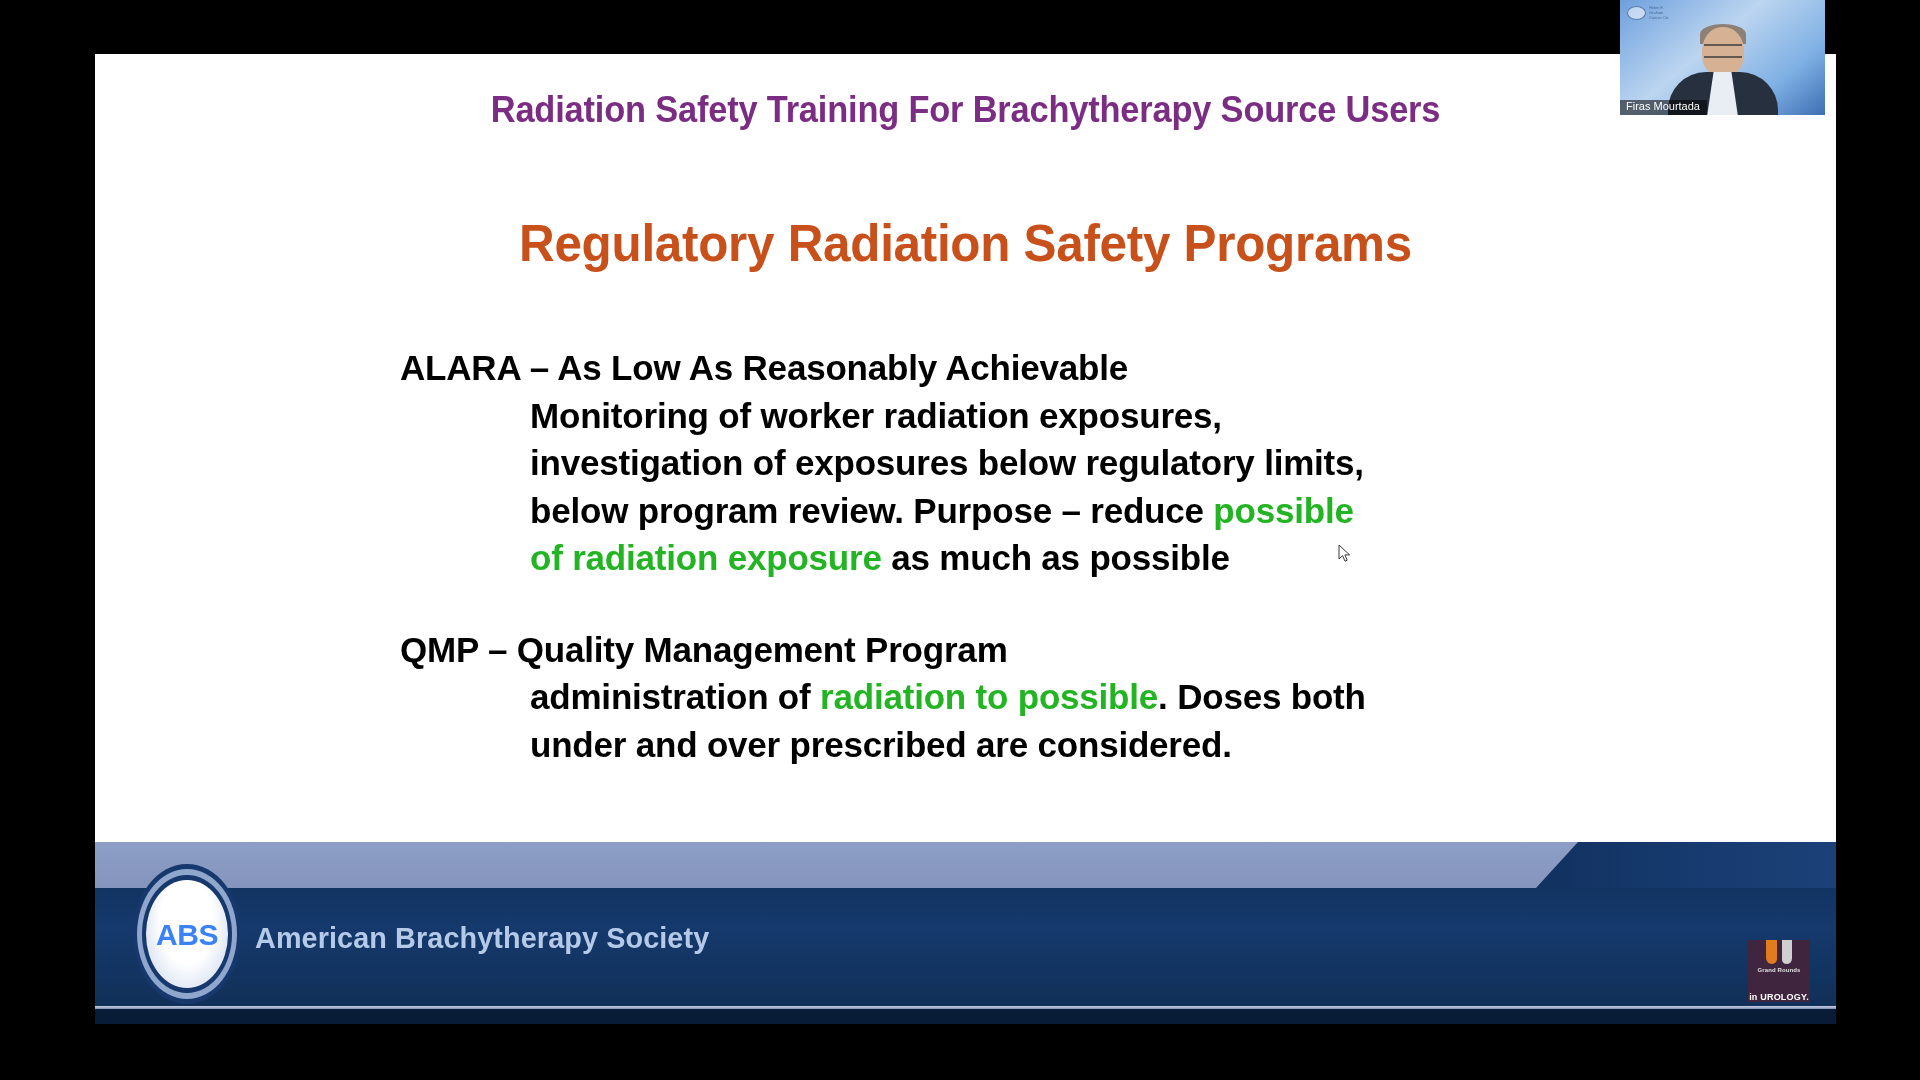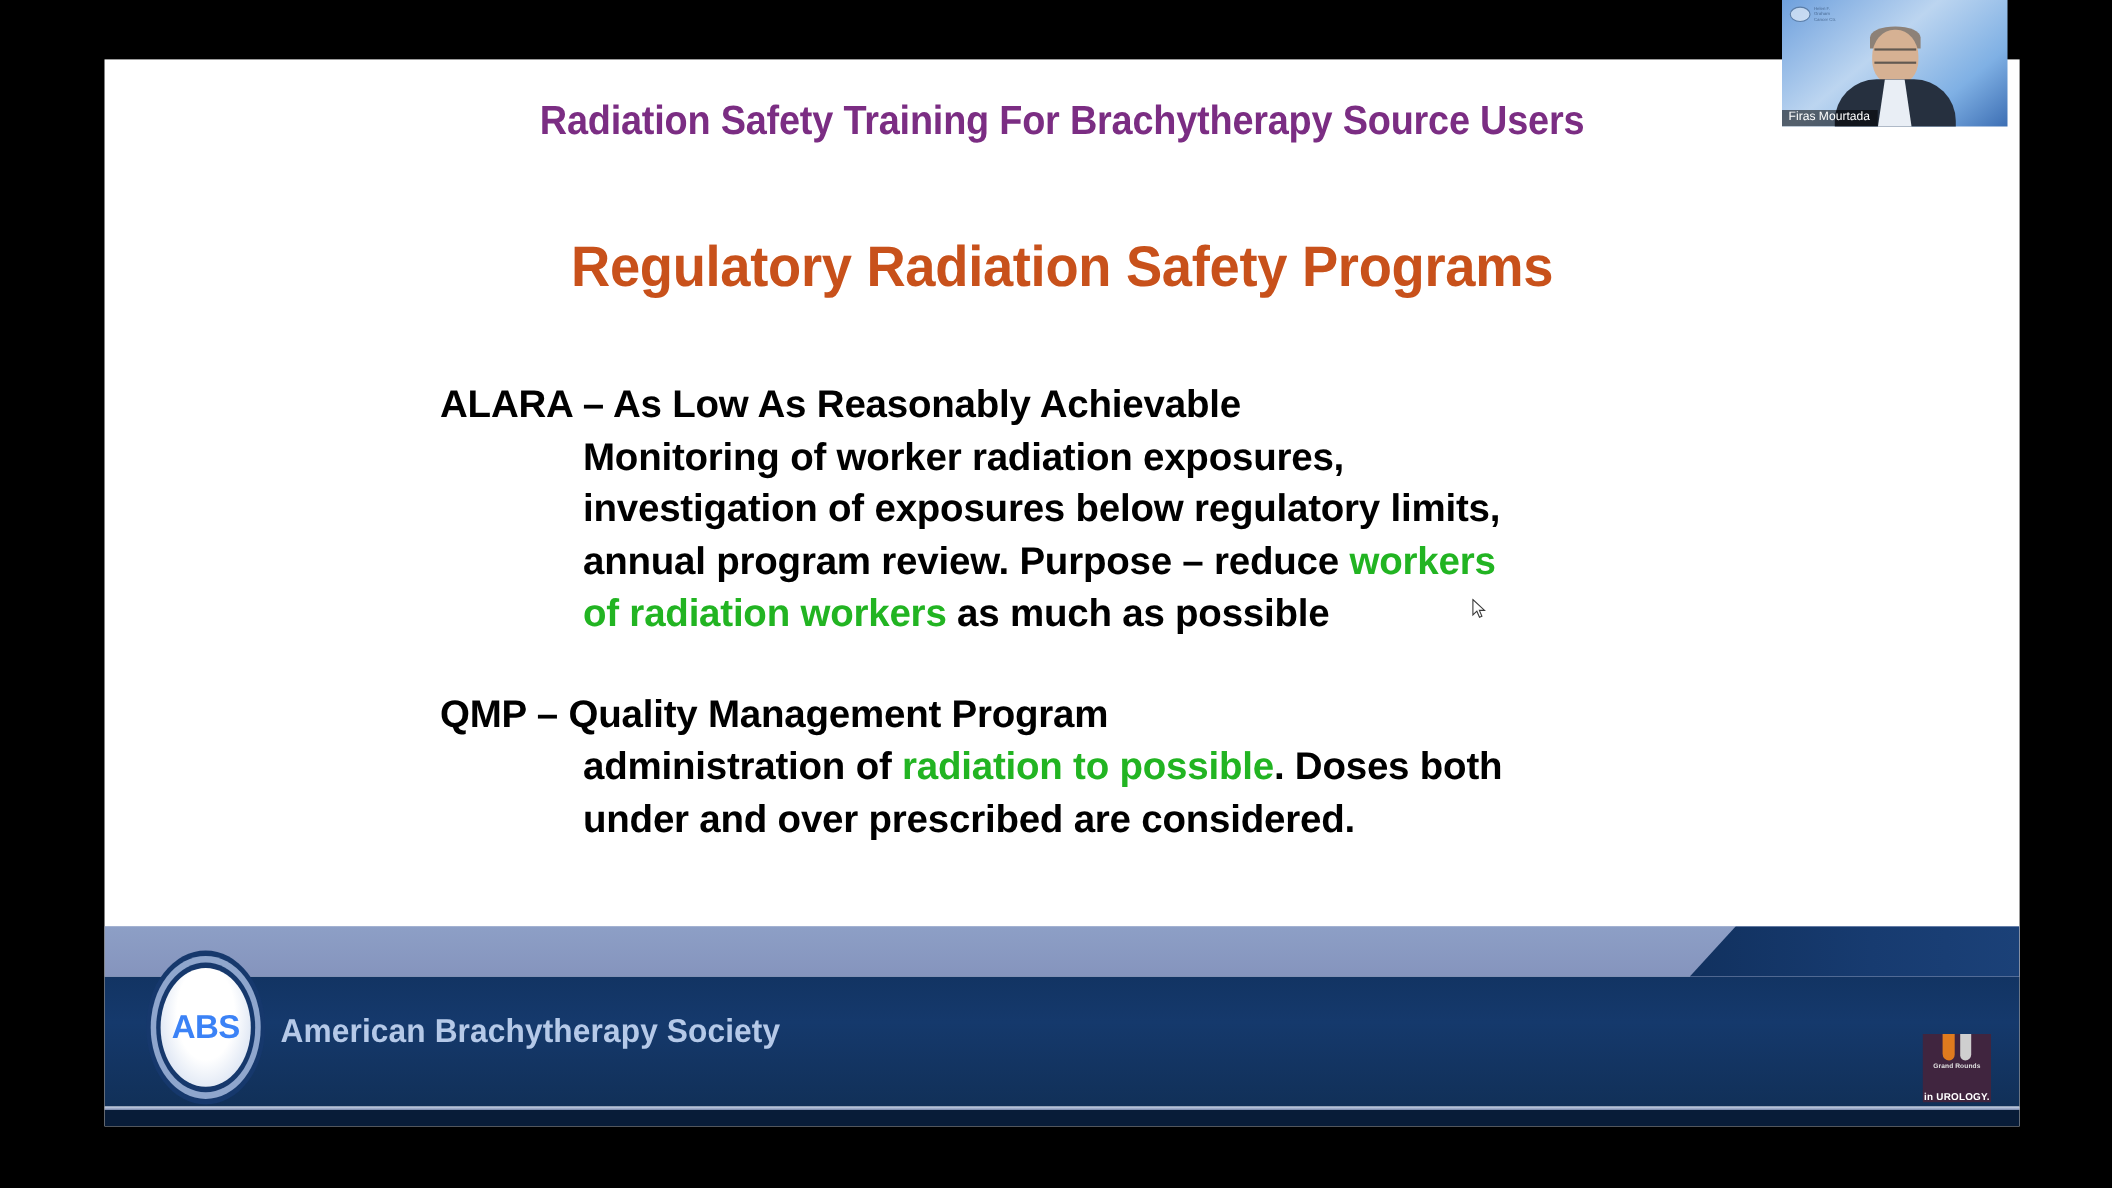--- a/index.html
+++ b/index.html
@@ -347,24 +347,24 @@
 
       <div class="para">
         <div class="lead">ALARA – As Low As Reasonably Achievable</div>
         <div class="indent">
           <span>Monitoring of worker radiation exposures,</span>
         </div>
         <div class="indent">
           <span>investigation of exposures  below regulatory limits,</span>
         </div>
         <div class="indent">
-          <span>annual program review.  Purpose – reduce </span><span class="green">workers</span>
-        </div>
-        <div class="indent">
-          <span class="green">of radiation workers</span><span> as much as possible</span>
+          <span>below program review.  Purpose – reduce </span><span class="green">possible</span>
+        </div>
+        <div class="indent">
+          <span class="green">of radiation exposure</span><span> as much as possible</span>
         </div>
       </div>
 
       <div class="para">
         <div class="lead">QMP – Quality Management Program</div>
         <div class="indent">
           <span>administration of </span><span class="green">radiation to possible</span><span>. Doses both</span>
         </div>
         <div class="indent">
           <span>under and over prescribed  are considered.</span>

